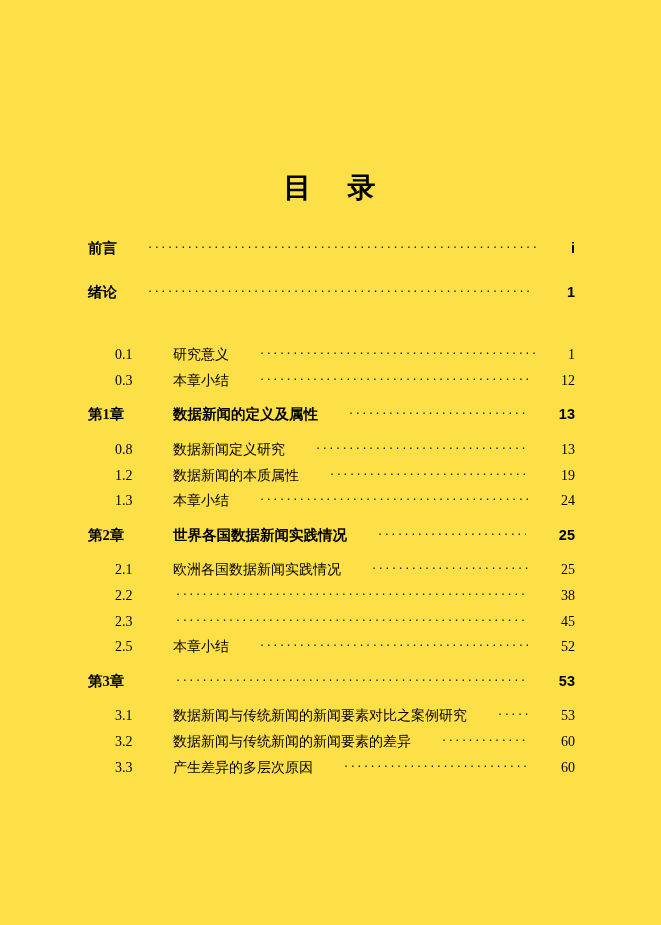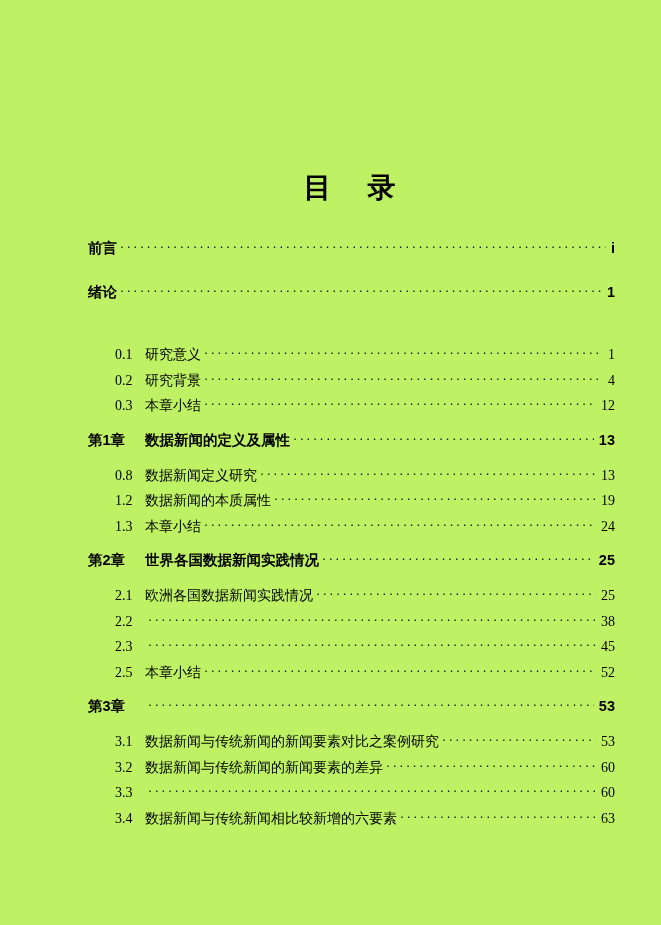--- a/index.html
+++ b/index.html
@@ -7,22 +7,22 @@
   body {
     width: 661px;
     height: 925px;
     overflow: hidden;
     color: #000;
     font-family: "Liberation Serif", "DejaVu Serif", serif;
   }
   .page {
     width: 661px;
     height: 925px;
-    padding: 168px 46px 0 88px;
-    background: #bef264;
+    padding: 168px 86px 0 88px;
+    background: #fde047;
   }
   .doc-title {
     text-align: center;
     font-family: "DejaVu Serif", "Liberation Serif", serif;
     font-weight: bold;
     font-size: 28px;
     line-height: 40px;
     letter-spacing: 4px;
     margin-bottom: 19px;
   }
@@ -30,33 +30,34 @@
     display: flex;
     flex-direction: column;
   }
   .row {
     display: flex;
     align-items: baseline;
     height: 25.6px;
     line-height: 25.6px;
     font-size: 14px;
     white-space: nowrap;
+    gap: 28px;
   }
   .row.top {
     font-family: "Liberation Sans", "DejaVu Sans", sans-serif;
     font-weight: bold;
     font-size: 14.5px;
     margin: 9px 0;
   }
   .row.sub {
     padding-left: 27px;
   }
   .num { flex: 0 0 auto; margin-top: 28px; }
   .row.sub .num { width: 30px; }
-  .row.top .num { width: 57px; }
+  .row.top .num { width: 57px; font-family: Liberation Serif, serif; }
   .label { flex: 0 0 auto; }
   .dots {
     flex: 1 1 auto;
     overflow: hidden;
     white-space: nowrap;
     margin: 0 3px;
     letter-spacing: 2.5px;
     font-family: "DejaVu Sans", sans-serif;
     font-weight: normal;
     font-size: 13px;
@@ -87,26 +88,20 @@
       <div class="row top">
         <span class="label">绪论</span>
         <span class="dots"></span>
         <span class="pagenum">1</span>
       </div>
       <div class="row sub">
         <span class="num">0.1</span>
         <span class="label">研究意义</span>
         <span class="dots"></span>
         <span class="pagenum">1</span>
-      </div>
-      <div class="row sub">
-        <span class="num">0.2</span>
-        <span class="label">研究背景</span>
-        <span class="dots"></span>
-        <span class="pagenum">4</span>
       </div>
       <div class="row sub">
         <span class="num">0.3</span>
         <span class="label">本章小结</span>
         <span class="dots"></span>
         <span class="pagenum">12</span>
       </div>
       <div class="row top">
         <span class="num">第1章</span>
         <span class="label">数据新闻的定义及属性</span>
@@ -171,23 +166,18 @@
         <span class="pagenum">53</span>
       </div>
       <div class="row sub">
         <span class="num">3.2</span>
         <span class="label">数据新闻与传统新闻的新闻要素的差异</span>
         <span class="dots"></span>
         <span class="pagenum">60</span>
       </div>
       <div class="row sub">
         <span class="num">3.3</span>
+        <span class="label">产生差异的多层次原因</span>
         <span class="dots"></span>
         <span class="pagenum">60</span>
-      </div>
-      <div class="row sub">
-        <span class="num">3.4</span>
-        <span class="label">数据新闻与传统新闻相比较新增的六要素</span>
-        <span class="dots"></span>
-        <span class="pagenum">63</span>
       </div>
     </div>
 </div>
 
 </body></html>

